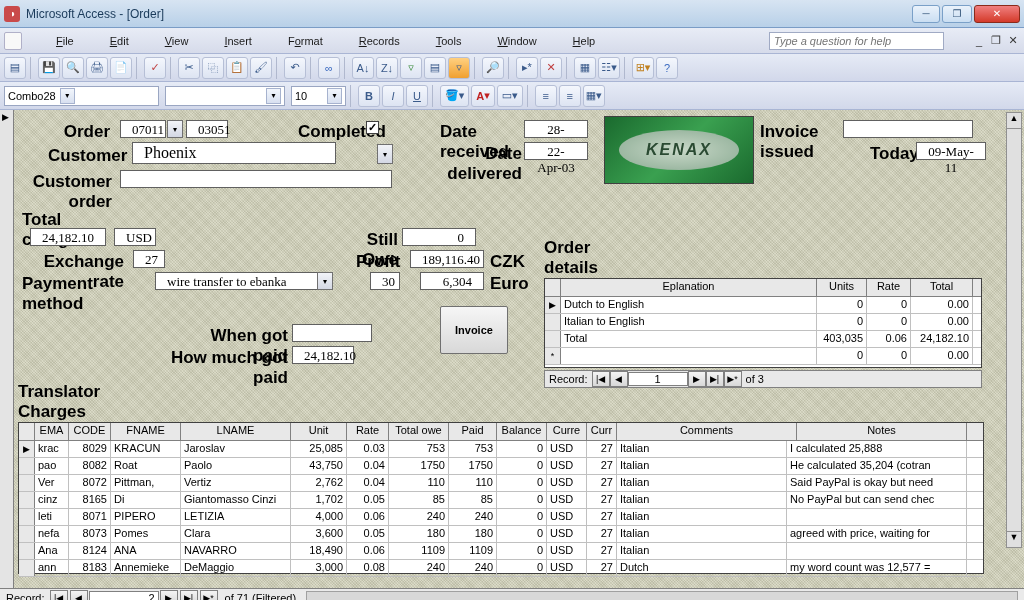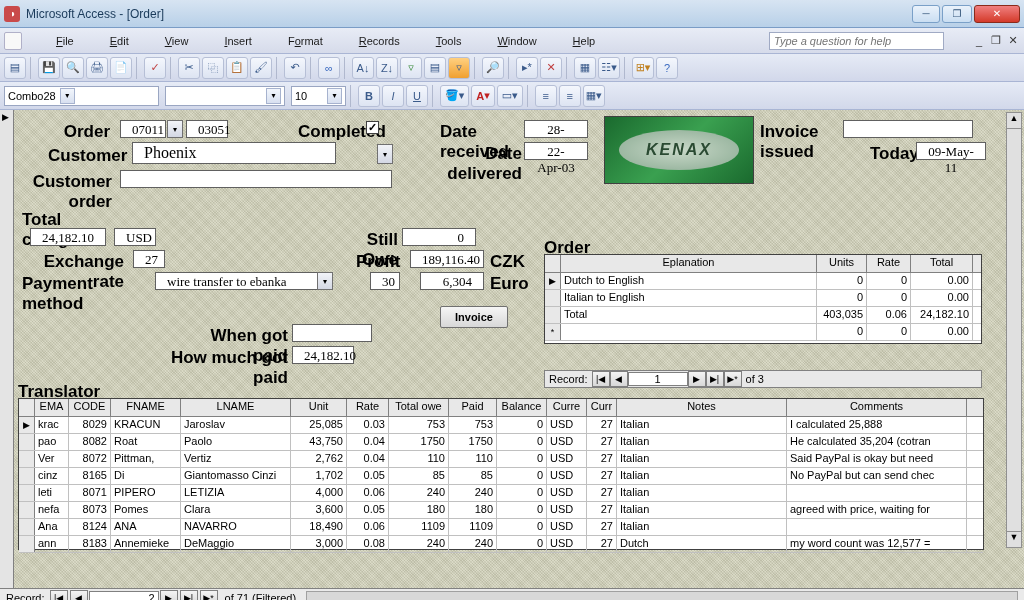--- a/index.html
+++ b/index.html
@@ -37,26 +37,26 @@
 .noise { position:absolute; inset:0; background-image: repeating-linear-gradient(45deg, rgba(255,255,255,0.12) 0 1px, rgba(0,0,0,0.05) 1px 2px), repeating-linear-gradient(-45deg, rgba(255,255,255,0.10) 0 1px, rgba(0,0,0,0.04) 1px 2px); }
 .recsel { position:absolute; left:0; top:0; width:14px; height:100%; background:#e4e4e4; border-right:1px solid #808080;}
 .recsel::before { content:"▶"; position:absolute; left:2px; top:2px; font-size:9px; color:#000;}
 
 .lbl { position:absolute; font-weight:bold; color:#000; font-size:17px; text-align:right; }
 .fld { position:absolute; background:#fff; border:1px solid #606060; font-family:"Times New Roman",serif; font-size:13px; padding:1px 11px; height:18px; }
 .fld.big { font-size:16px; height:22px; }
 .fld.right { text-align:right; }
 .dropbtn { position:absolute; width:16px; height:18px; background:linear-gradient(to bottom,#f2f4f8,#d4d8e4); border:1px solid #707070; display:flex;align-items:center;justify-content:center;font-size:8px;}
 .chk { position:absolute; width:13px; height:13px; background:#fff; border:1px solid #404040; display:flex;align-items:center;justify-content:center;font-size:11px;font-weight:bold;}
-.btn3d { position:absolute; background:linear-gradient(to bottom,#f6f6f6,#d8d8d8); border:1px solid #707070; border-radius:2px; padding:4px 14px; font-size:11px; font-weight:bold;}
+.btn3d { position:absolute; background:linear-gradient(to bottom,#f6f6f6,#d8d8d8); border:1px solid #707070; border-radius:2px; padding:17px 14px; font-size:11px; font-weight:bold;}
 .logo { position:absolute; width:150px; height:68px; background:linear-gradient(135deg,#1a6a2e,#3aa050,#1a6a2e); border:1px solid #404040; display:flex;align-items:center;justify-content:center; }
 .logo .disc { width:120px;height:40px;background:radial-gradient(ellipse,#c8d8c8,#8aaa92);border-radius:50%;display:flex;align-items:center;justify-content:center;color:#2a4a32;font-weight:bold;font-size:16px;font-style:italic;letter-spacing:2px;}
 
 
-.subform { position:absolute; background:#fff; border:1px solid #404040; }
+.subform { position:absolute; background:#fff; border:1px solid #404040;margin-top:24px; }
 .dshead { display:flex; background:#e8e8e8; border-bottom:1px solid #808080; height:18px; }
 .dshead .dcol { border-right:1px solid #808080; padding:1px 3px; font-size:11px; text-align:center; overflow:hidden;white-space:nowrap;}
 .dsrow { display:flex; height:17px; border-bottom:1px solid #c0c0c0; }
 .dsrow .rsel { width:16px; background:#e8e8e8; border-right:1px solid #808080; display:flex;align-items:center;justify-content:center;font-size:9px;}
 .dsrow .dcell { border-right:1px solid #c0c0c0; padding:1px 3px; font-size:11px; overflow:hidden; white-space:nowrap; }
 .dsrow .dcell.r { text-align:right; }
 
 
 .recnav { position:absolute; height:18px; background:#e8e8e8; border:1px solid #808080; display:flex; align-items:center; font-size:11px; }
 .recnav .rlbl { padding:0 4px; }
@@ -292,22 +292,22 @@
       <div class="dcol" style="width:42px">CODE</div>
       <div class="dcol" style="width:70px">FNAME</div>
       <div class="dcol" style="width:110px">LNAME</div>
       <div class="dcol" style="width:56px">Unit</div>
       <div class="dcol" style="width:42px">Rate</div>
       <div class="dcol" style="width:60px">Total owe</div>
       <div class="dcol" style="width:48px">Paid</div>
       <div class="dcol" style="width:50px">Balance</div>
       <div class="dcol" style="width:40px">Curre</div>
       <div class="dcol" style="width:30px">Curr</div>
+      <div class="dcol" style="width:180px">Comments</div>
       <div class="dcol" style="width:170px">Notes</div>
-      <div class="dcol" style="width:180px">Comments</div>
     </div>
     <div id="tr-rows">
         <div class="dsrow">
           <div class="rsel">▶</div>
           <div class="dcell" style="width:34px">krac</div>
           <div class="dcell r" style="width:42px">8029</div>
           <div class="dcell" style="width:70px">KRACUN</div>
           <div class="dcell" style="width:110px">Jaroslav</div>
           <div class="dcell r" style="width:56px">25,085</div>
           <div class="dcell r" style="width:42px">0.03</div>

